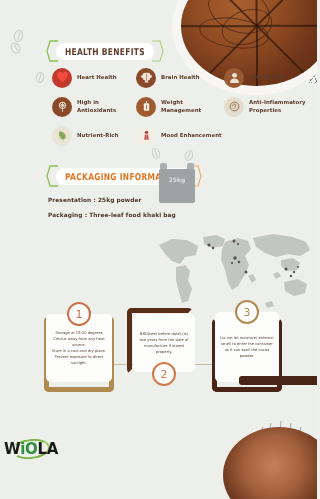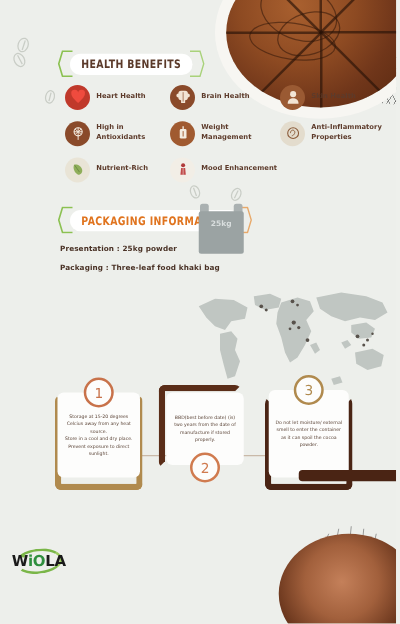--- a/index.html
+++ b/index.html
@@ -232,21 +232,21 @@
     left: 2px; top: 2px;
     width: 38px; height: 20px;
     border-radius: 50%;
     border: 2px solid #7ab648;
     border-left-color: transparent;
     border-right-color: #9ccc5e;
     transform: rotate(-6deg);
   }
   .logo-text {
     position: relative;
-    font-size: 12px;
+    font-size: 15px;
     font-weight: bold;
     font-family: "DejaVu Sans", sans-serif;
     color: #1a1a1a;
     letter-spacing: -.3px;
   }
   .logo-text .o { color: #2f8f3e; }
   .logo-dot {
     position: absolute;
     width: 3px; height: 3px;
     border-radius: 50%;

